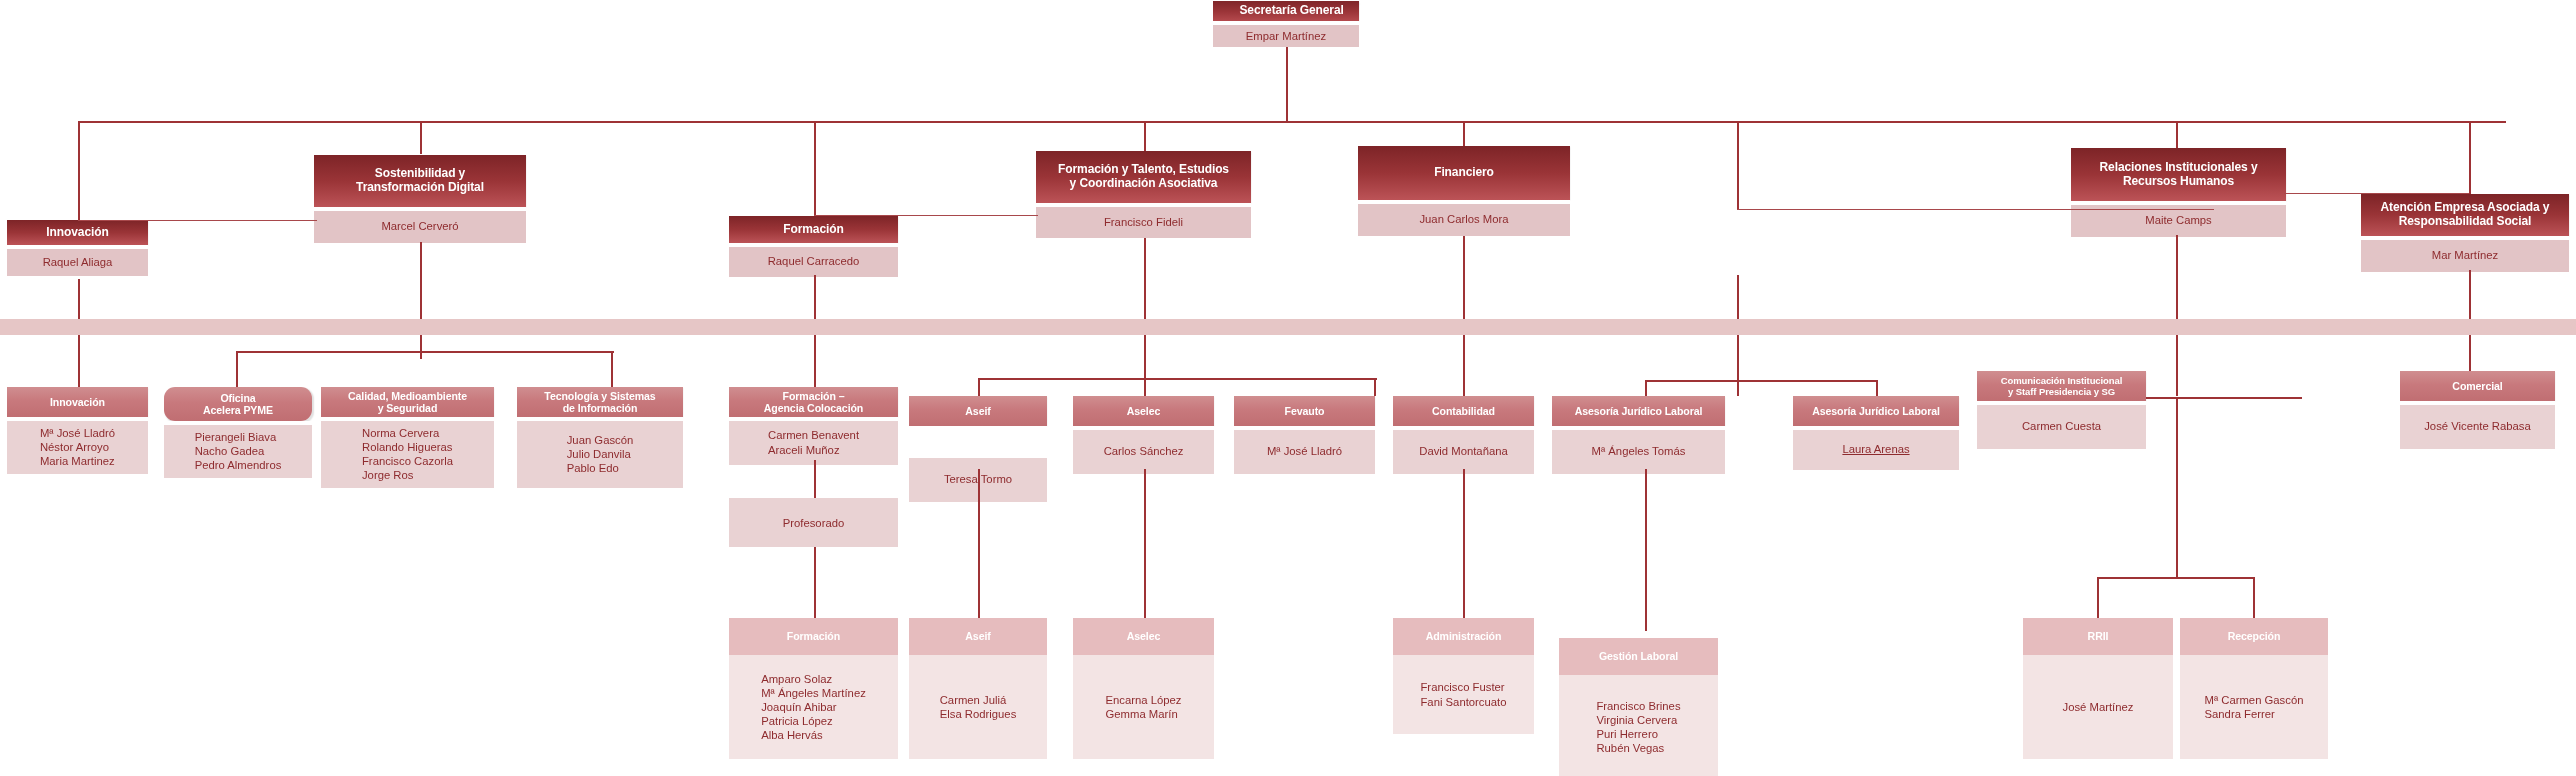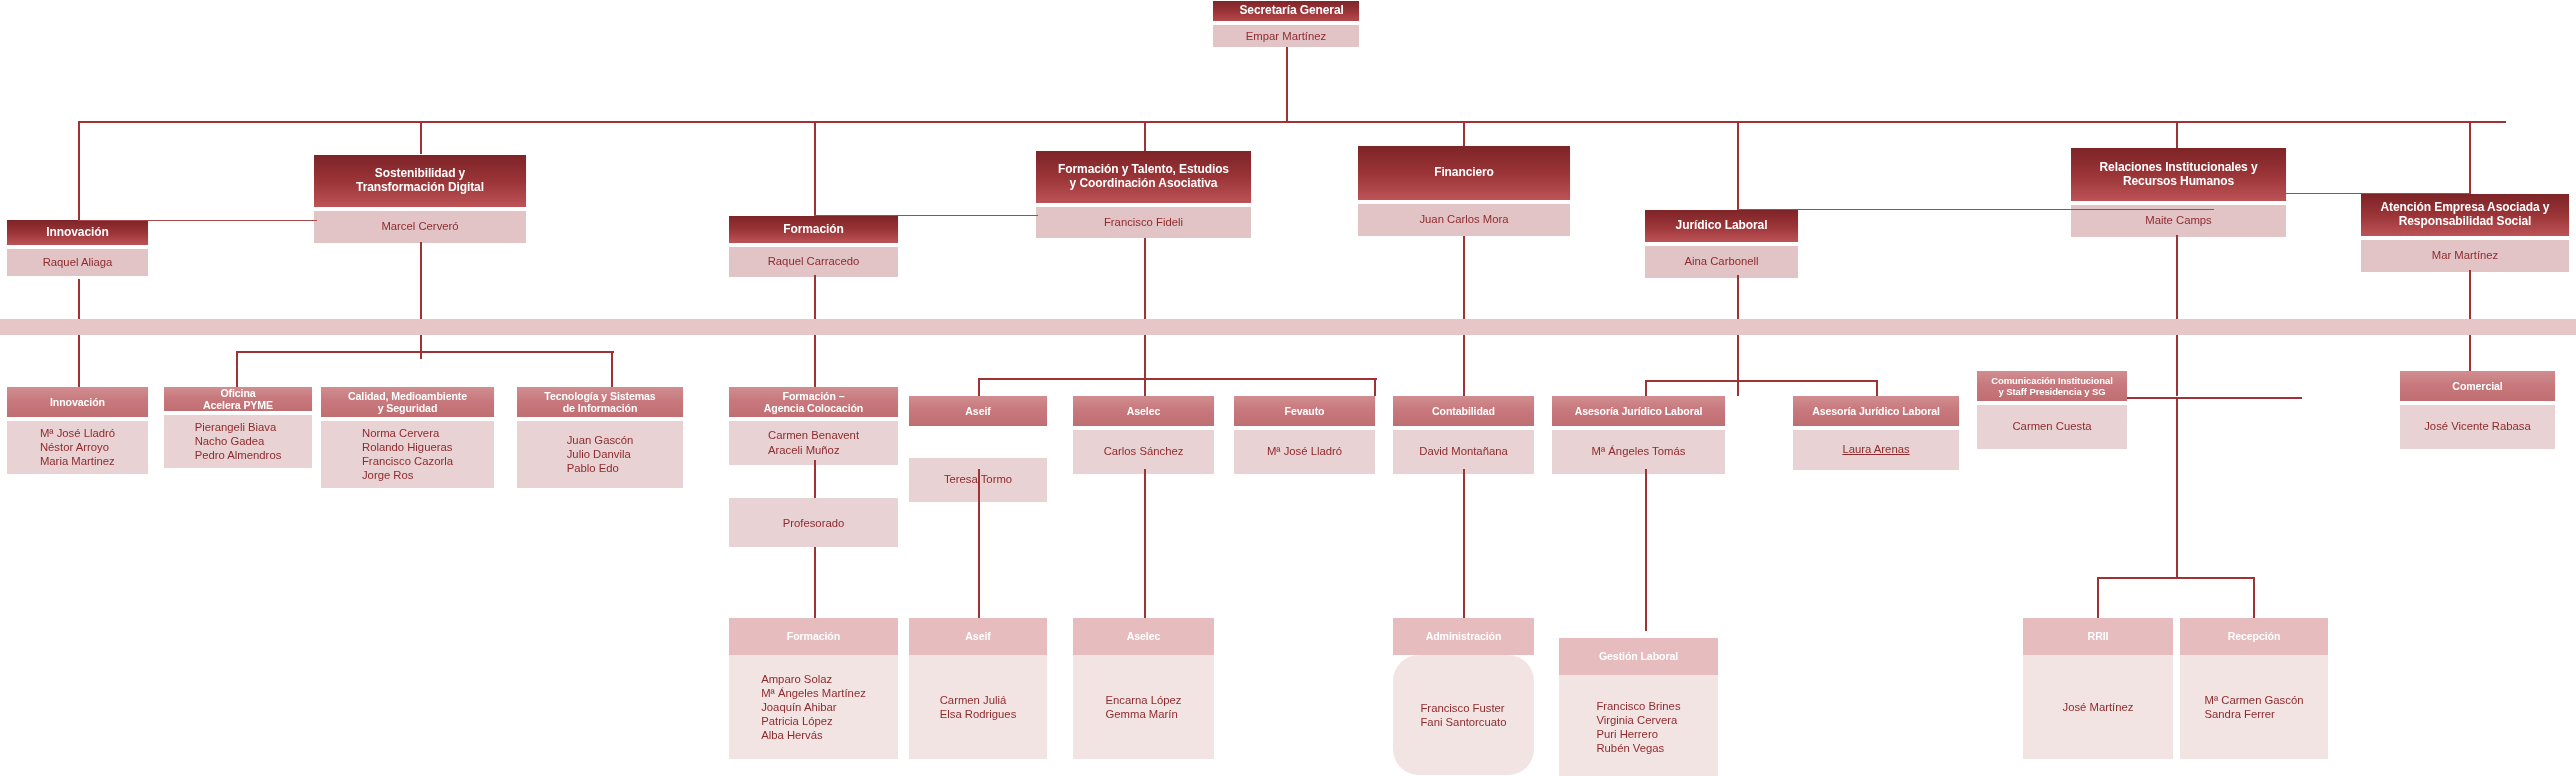--- a/index.html
+++ b/index.html
@@ -157,25 +157,20 @@
     <div class="gapline"></div>
     <div class="bd" style="height:31px;">Francisco Fideli</div>
   </div>
 
   <div class="node lvl1" style="left:1358px;top:146px;width:212px;">
     <div class="hd" style="height:54px;">Financiero</div>
     <div class="gapline"></div>
     <div class="bd" style="height:32px;">Juan Carlos Mora</div>
   </div>
 
-  <div class="node lvl1" style="left:1645px;top:210px;width:153px;">
-    <div class="hd" style="height:32px;">Jurídico Laboral</div>
-    <div class="gapline"></div>
-    <div class="bd" style="height:32px;">Aina Carbonell</div>
-  </div>
 
   <div class="node lvl1" style="left:2071px;top:148px;width:215px;">
     <div class="hd" style="height:53px;white-space:pre-line;">Relaciones Institucionales y
 Recursos Humanos</div>
     <div class="gapline"></div>
     <div class="bd" style="height:32px;">Maite Camps</div>
   </div>
 
   <div class="node lvl1" style="left:2361px;top:194px;width:208px;">
     <div class="hd" style="height:42px;white-space:pre-line;">Atención Empresa Asociada y
@@ -218,21 +213,21 @@
 
   <div class="node lvl2" style="left:7px;top:387px;width:141px;">
     <div class="hd" style="height:30px;white-space:pre-line;">Innovación</div>
     <div class="gapline"></div>
     <div class="bd" style="height:53px;">Mª José Lladró
 Néstor Arroyo
 Maria Martinez</div>
   </div>
 
   <div class="node lvl2" style="left:164px;top:387px;width:148px;">
-    <div class="hd" style="height:24px;white-space:pre-line;">Oficina
+    <div class="hd" style="height:34px;white-space:pre-line;border-radius:11px;">Oficina
 Acelera PYME</div>
     <div class="gapline"></div>
     <div class="bd" style="height:53px;">Pierangeli Biava
 Nacho Gadea
 Pedro Almendros</div>
   </div>
 
   <div class="node lvl2" style="left:321px;top:387px;width:173px;">
     <div class="hd" style="height:30px;white-space:pre-line;">Calidad, Medioambiente
 y Seguridad</div>
@@ -297,21 +292,21 @@
     <div class="bd" style="height:44px;">Mª Ángeles Tomás</div>
   </div>
   <div class="ln v" style="left:1645px;top:469px;height:162px;"></div>
 
   <div class="node lvl2" style="left:1793px;top:396px;width:166px;">
     <div class="hd" style="height:30px;">Asesoría Jurídico Laboral</div>
     <div class="gapline"></div>
     <div class="bd" style="height:40px;text-decoration:underline;">Laura Arenas</div>
   </div>
 
-  <div class="node lvl2" style="left:1977px;top:371px;width:150px;">
+  <div class="node lvl2" style="left:1977px;top:371px;width:169px;">
     <div class="hd" style="height:30px;white-space:pre-line;font-size:9.5px;">Comunicación Institucional
 y Staff Presidencia y SG</div>
     <div class="gapline"></div>
     <div class="bd" style="height:44px;">Carmen Cuesta</div>
   </div>
 
 
   <div class="node lvl2" style="left:2400px;top:371px;width:155px;">
     <div class="hd" style="height:30px;">Comercial</div>
     <div class="gapline"></div>
@@ -339,21 +334,21 @@
   </div>
 
   <div class="node lvl3" style="left:1073px;top:618px;width:141px;">
     <div class="hd" style="height:37px;">Aselec</div>
     <div class="bd" style="height:104px;">Encarna López
 Gemma Marín</div>
   </div>
 
   <div class="node lvl3" style="left:1393px;top:618px;width:141px;">
     <div class="hd" style="height:37px;">Administración</div>
-    <div class="bd" style="height:120px;border-radius:26px;">Francisco Fuster
+    <div class="bd" style="height:79px;">Francisco Fuster
 Fani Santorcuato</div>
   </div>
 
   <div class="node lvl3" style="left:1559px;top:638px;width:159px;">
     <div class="hd" style="height:37px;">Gestión  Laboral</div>
     <div class="bd" style="height:104px;">Francisco Brines
 Virginia Cervera
 Puri Herrero
 Rubén Vegas</div>
   </div>

